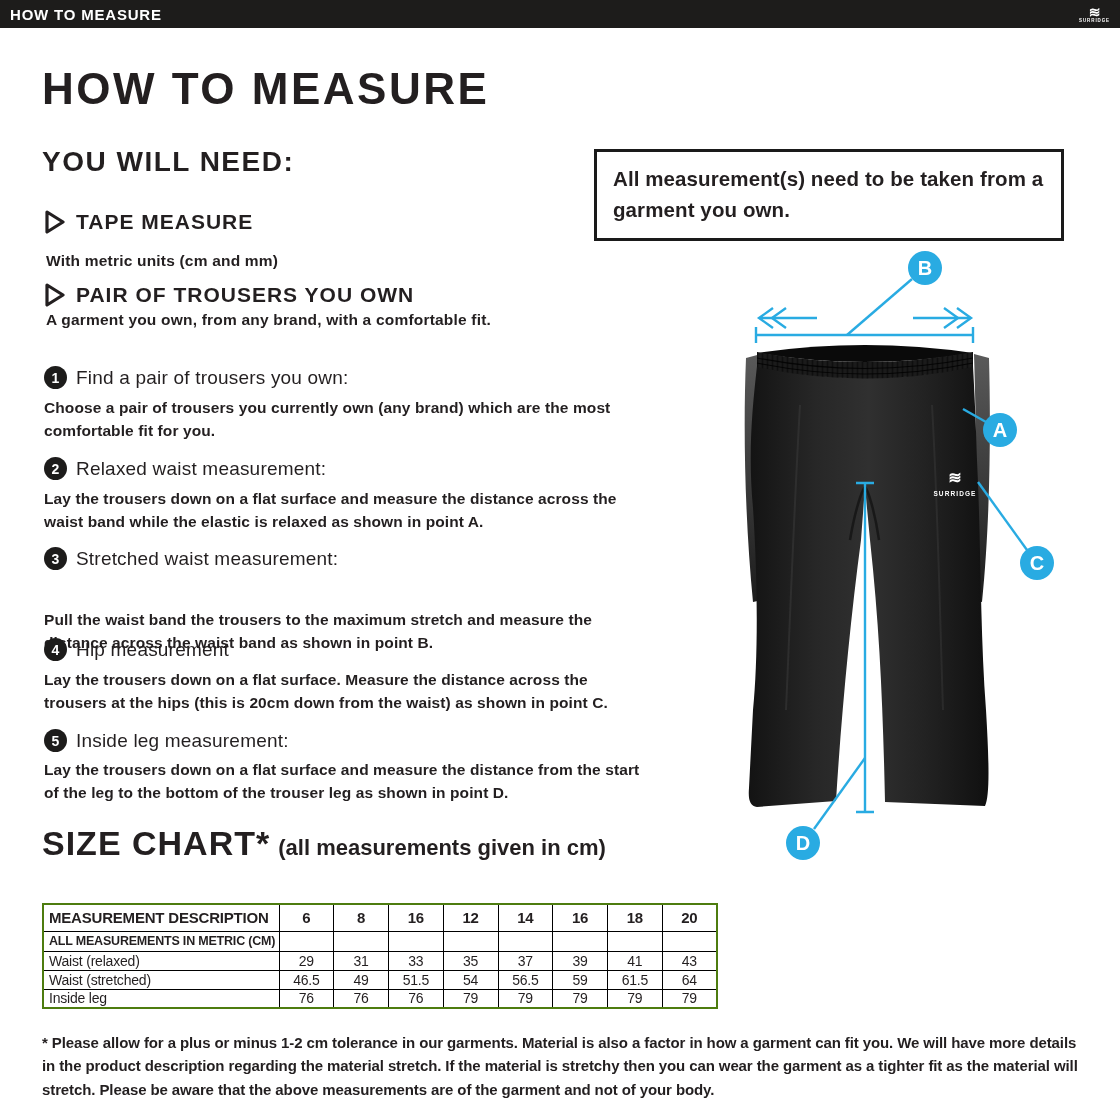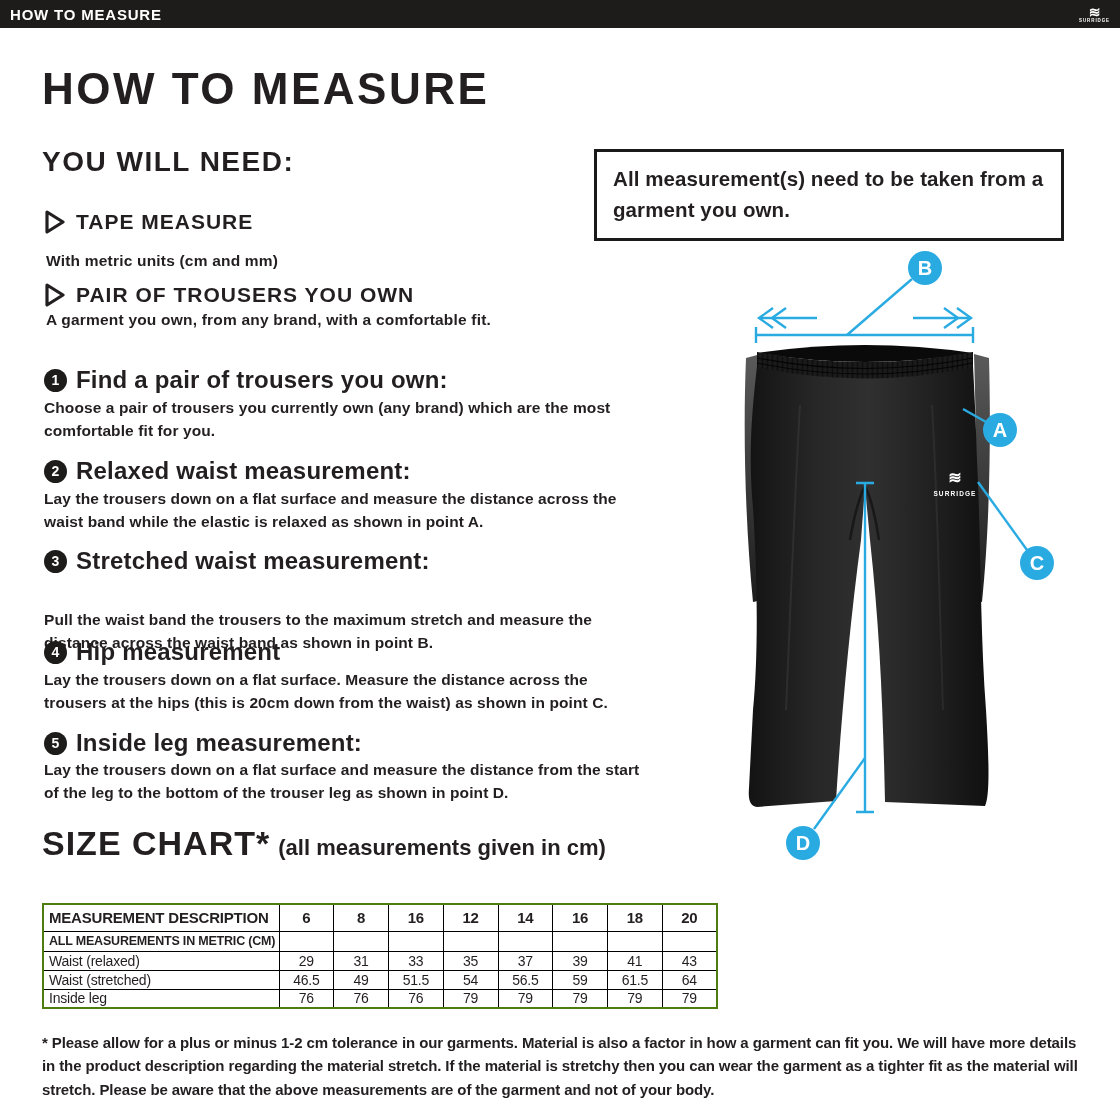--- a/index.html
+++ b/index.html
@@ -21,21 +21,21 @@
   .h1 { font-size:44px; font-weight:800; letter-spacing:2.5px; }
   .h2 { font-size:28px; font-weight:800; letter-spacing:1.5px; }
 
   .need-item { display:flex; align-items:center; gap:10px; }
   .need-label { font-size:21px; font-weight:800; letter-spacing:1px; }
   .need-desc  { font-size:15.5px; font-weight:700; letter-spacing:.2px; }
 
   .step-head { display:flex; align-items:center; gap:9px; }
   .step-num { width:23px; height:23px; border-radius:50%; background:#1d1c1b; color:#fff;
     font-size:14px; font-weight:800; display:inline-flex; align-items:center; justify-content:center; flex:0 0 auto; }
-  .step-title { font-size:24px; font-weight:700; letter-spacing:.2px; }
+  .step-title { font-size:19px; font-weight:400; letter-spacing:.2px; }
   .step-body { font-size:15.5px; font-weight:700; line-height:1.5; width:608px; letter-spacing:.1px; }
 
   .notebox { left:594px; top:149px; width:470px; border:3px solid #1a1a1a;
     padding:12px 16px; font-size:20.5px; font-weight:800; line-height:1.5; letter-spacing:.1px; }
 
   .sc-line { left:42px; top:824px; display:flex; align-items:baseline; gap:8px; }
   .sc-head { font-size:34px; font-weight:800; letter-spacing:1px; }
   .sc-sub  { font-size:22px; font-weight:800; }
 
   table.sizechart { left:42px; top:903px; width:676px; border-collapse:collapse; table-layout:fixed;

